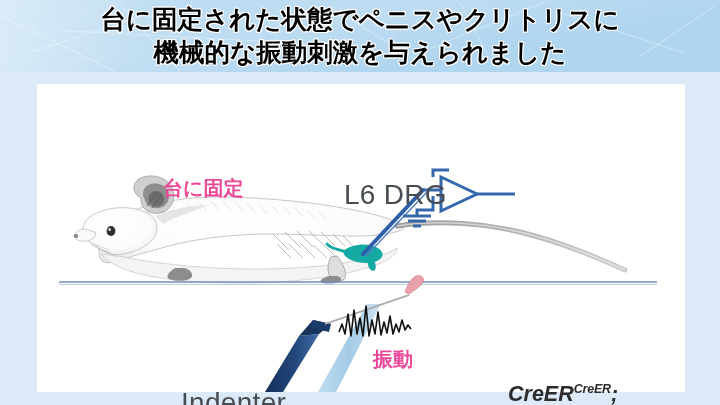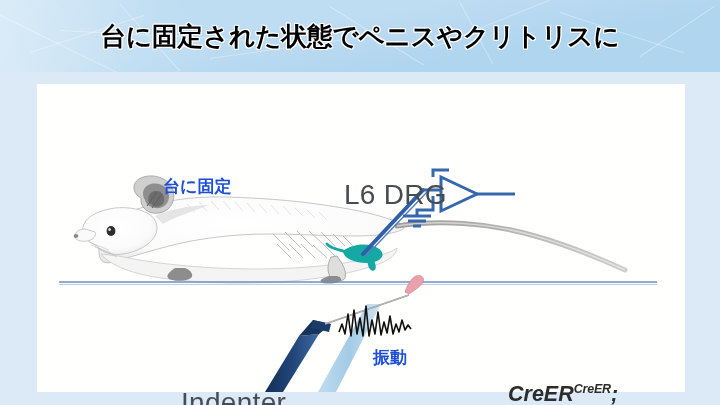--- a/index.html
+++ b/index.html
@@ -84,22 +84,22 @@
   }
   
   .anno {
     position: absolute;
     white-space: nowrap;
     line-height: 1;
   }
   .anno-red {
     font-family: "DejaVu Sans", sans-serif;
     font-weight: bold;
-    color: #1d4ed8;
-    font-size: 17px;
+    color: #ec4899;
+    font-size: 20px;
   }
   .anno-gray {
     font-family: "Liberation Sans", sans-serif;
     font-weight: normal;
     color: #474c52;
     font-size: 28px;
     letter-spacing: 0.3px;
   }
   #label-fix      { left: 126px; top: 94px; }
   #label-l6drg    { left: 307px; top: 97px; }
@@ -141,20 +141,21 @@
     <div class="crease" style="left:210px; top:58px;  width:140px; transform:rotate(-8deg);"></div>
     <div class="crease" style="left:330px; top:6px;   width:110px; transform:rotate(32deg);"></div>
     <div class="crease" style="left:430px; top:48px;  width:160px; transform:rotate(-22deg);"></div>
     <div class="crease" style="left:560px; top:12px;  width:130px; transform:rotate(18deg);"></div>
     <div class="crease" style="left:640px; top:56px;  width:90px;  transform:rotate(-34deg);"></div>
     <div class="crease" style="left:460px; top:2px;   width:70px;  transform:rotate(62deg);"></div>
     <div class="crease" style="left:60px;  top:30px;  width:200px; transform:rotate(3deg);"></div>
 
     <div id="title-text">
       <div class="title-line">台に固定された状態でペニスやクリトリスに</div>
+      <div class="title-line">機械的な振動刺激を与えられました</div>
     </div>
   </div>
 
   <div id="figure-panel">
 
     <svg id="figure-art" viewBox="0 0 648 308">
       <defs>
         <linearGradient id="navyGrad" x1="0" y1="0" x2="1" y2="0">
           <stop offset="0%" stop-color="#132f57"></stop>
           <stop offset="55%" stop-color="#23477c"></stop>

